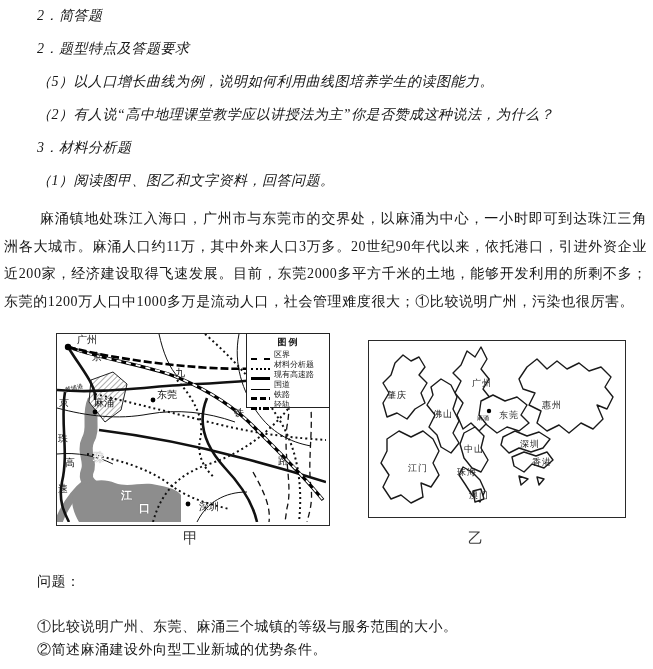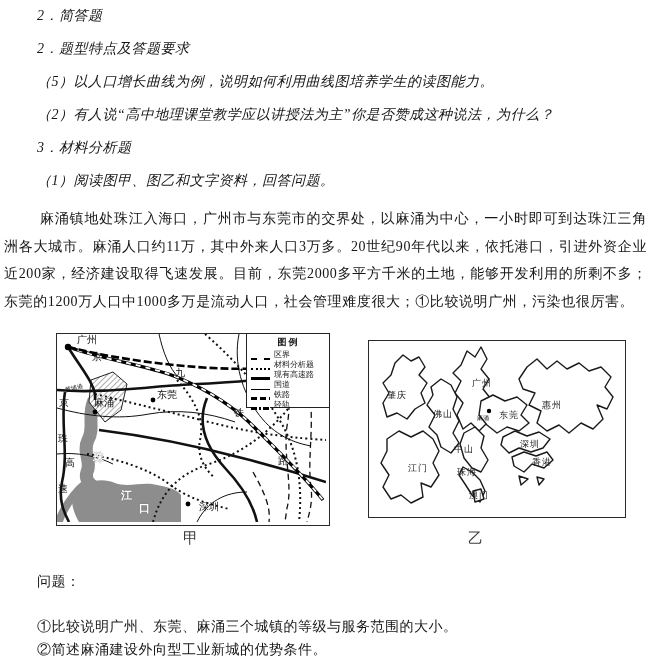--- a/index.html
+++ b/index.html
@@ -181,21 +181,21 @@
     <circle cx="120" cy="70" r="2.2" fill="#000"></circle>
   </svg>
 
   <span class="mlabel region" style="left:18px;top:50px">肇庆</span>
   <span class="mlabel region" style="left:103px;top:38px">广州</span>
   <span class="mlabel region" style="left:173px;top:60px">惠州</span>
   <span class="mlabel region" style="left:64px;top:69px">佛山</span>
   <span class="mlabel region" style="left:130px;top:70px">东莞</span>
   <span class="mlabel region" style="left:151px;top:99px">深圳</span>
   <span class="mlabel region" style="left:163px;top:117px">香港</span>
-  <span class="mlabel region" style="left:85px;top:104px">中山</span>
+  <span class="mlabel region" style="left:95px;top:104px">中山</span>
   <span class="mlabel region" style="left:39px;top:123px">江门</span>
   <span class="mlabel region" style="left:88px;top:127px">珠海</span>
   <span class="mlabel region" style="left:100px;top:150px">澳门</span>
   <span class="mlabel tiny" style="left:108px;top:74px">麻涌</span>
 </div>
 
 <div class="caption" style="left:183px;top:529px">甲</div>
 <div class="caption" style="left:468px;top:529px">乙</div>
 
 <div class="qhead" style="top:573px">问题：</div>

